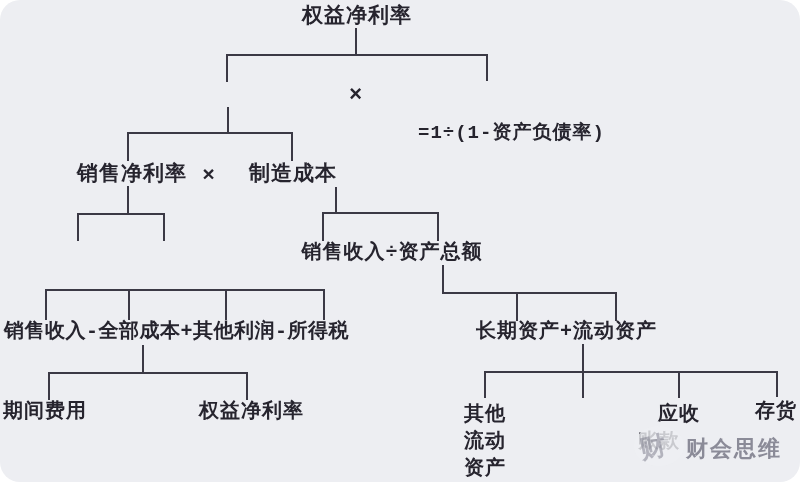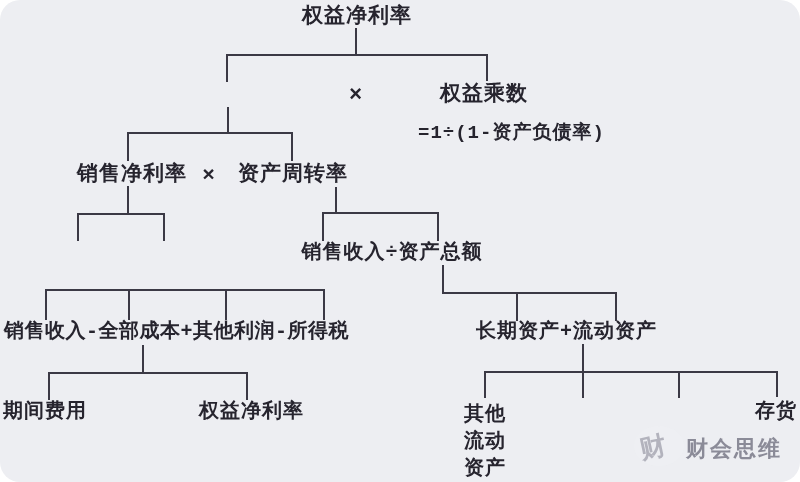--- a/index.html
+++ b/index.html
@@ -91,39 +91,42 @@
   <div class="lv" style="left:582px;top:344px;height:29px"></div>
   <div class="lh" style="left:484px;top:371px;width:294px"></div>
   <div class="lv" style="left:484px;top:371px;height:27px"></div>
   <div class="lv" style="left:582px;top:371px;height:27px"></div>
   <div class="lv" style="left:678px;top:371px;height:27px"></div>
   <div class="lv" style="left:776px;top:371px;height:26px"></div>
 
   <div class="node c" style="left:357px;top:5px">权益净利率</div>
 
   <div class="node c fs22" style="left:356px;top:84px">×</div>
-  <div class="node c" style="left:484px;top:83px">权益乘数</div>
   <div class="node fs19" style="left:418px;top:123px">=1÷(1-资产负债率)</div>
 
   <div class="node c" style="left:132px;top:163px">销售净利率</div>
   <div class="node c" style="left:209px;top:164px">×</div>
-  <div class="node c" style="left:293px;top:163px">资产周转率</div>
+  <div class="node c" style="left:293px;top:163px">制造成本</div>
 
   <div class="node c fs20" style="left:392px;top:242px">销售收入÷资产总额</div>
 
   <div class="node fs20" style="left:4px;top:321px;letter-spacing:0.5px">销售收入-全部成本+其他利润-所得税</div>
   <div class="node fs20" style="left:476px;top:321px">长期资产+流动资产</div>
 
   <div class="node fs20" style="left:3px;top:401px">期间费用</div>
   <div class="node fs20" style="left:199px;top:401px">权益净利率</div>
 
   <div class="node fs20 leaf" style="left:464px;top:401px">
     <span>其他</span>
     <span>流动</span>
     <span>资产</span>
   </div>
+  <div class="node fs20 leaf" style="left:658px;top:401px">
+    <span>应收</span>
+    <span style="margin-left:-20px">账款</span>
+  </div>
   <div class="node fs20" style="left:755px;top:401px">存货</div>
 
   <div class="wm-blob"></div>
   <div class="wm-glyph">财</div>
   <div class="wm-text">财会思维</div>
 
 </div>
 
 </body></html>

